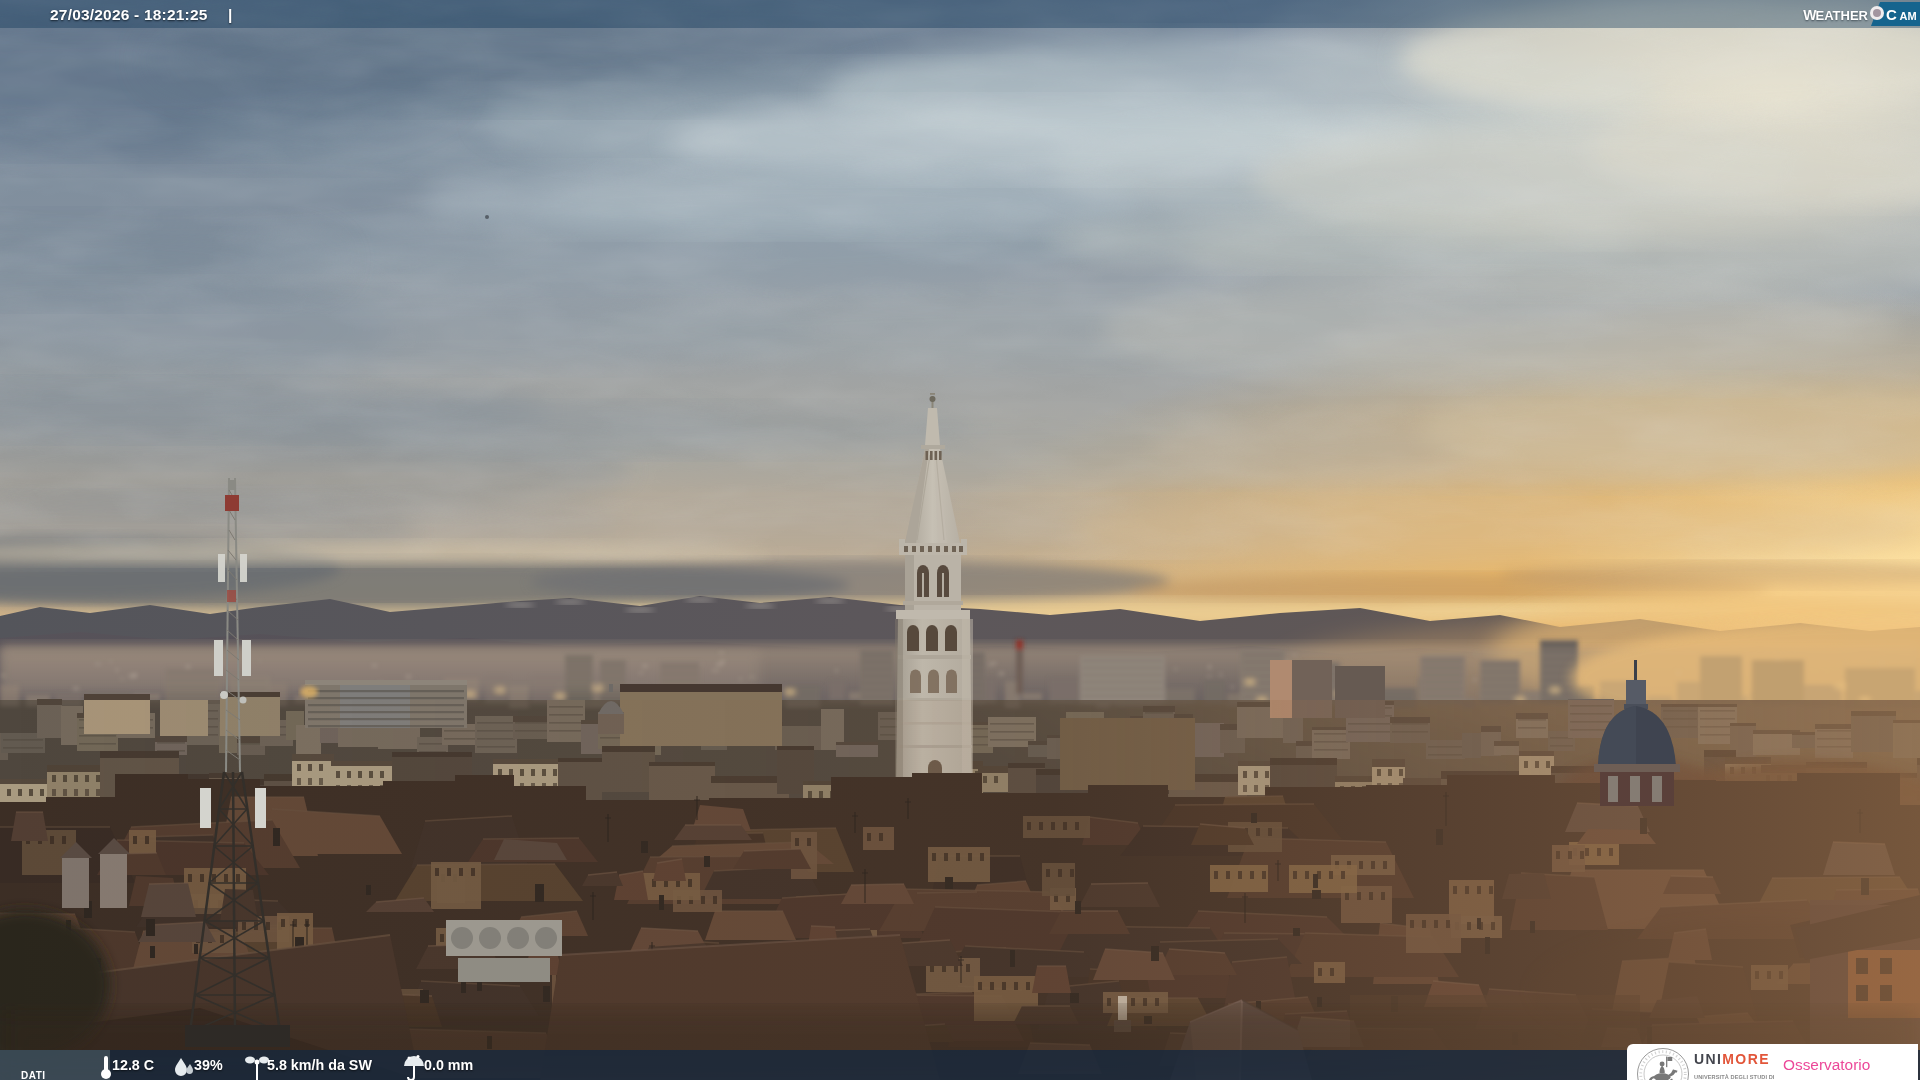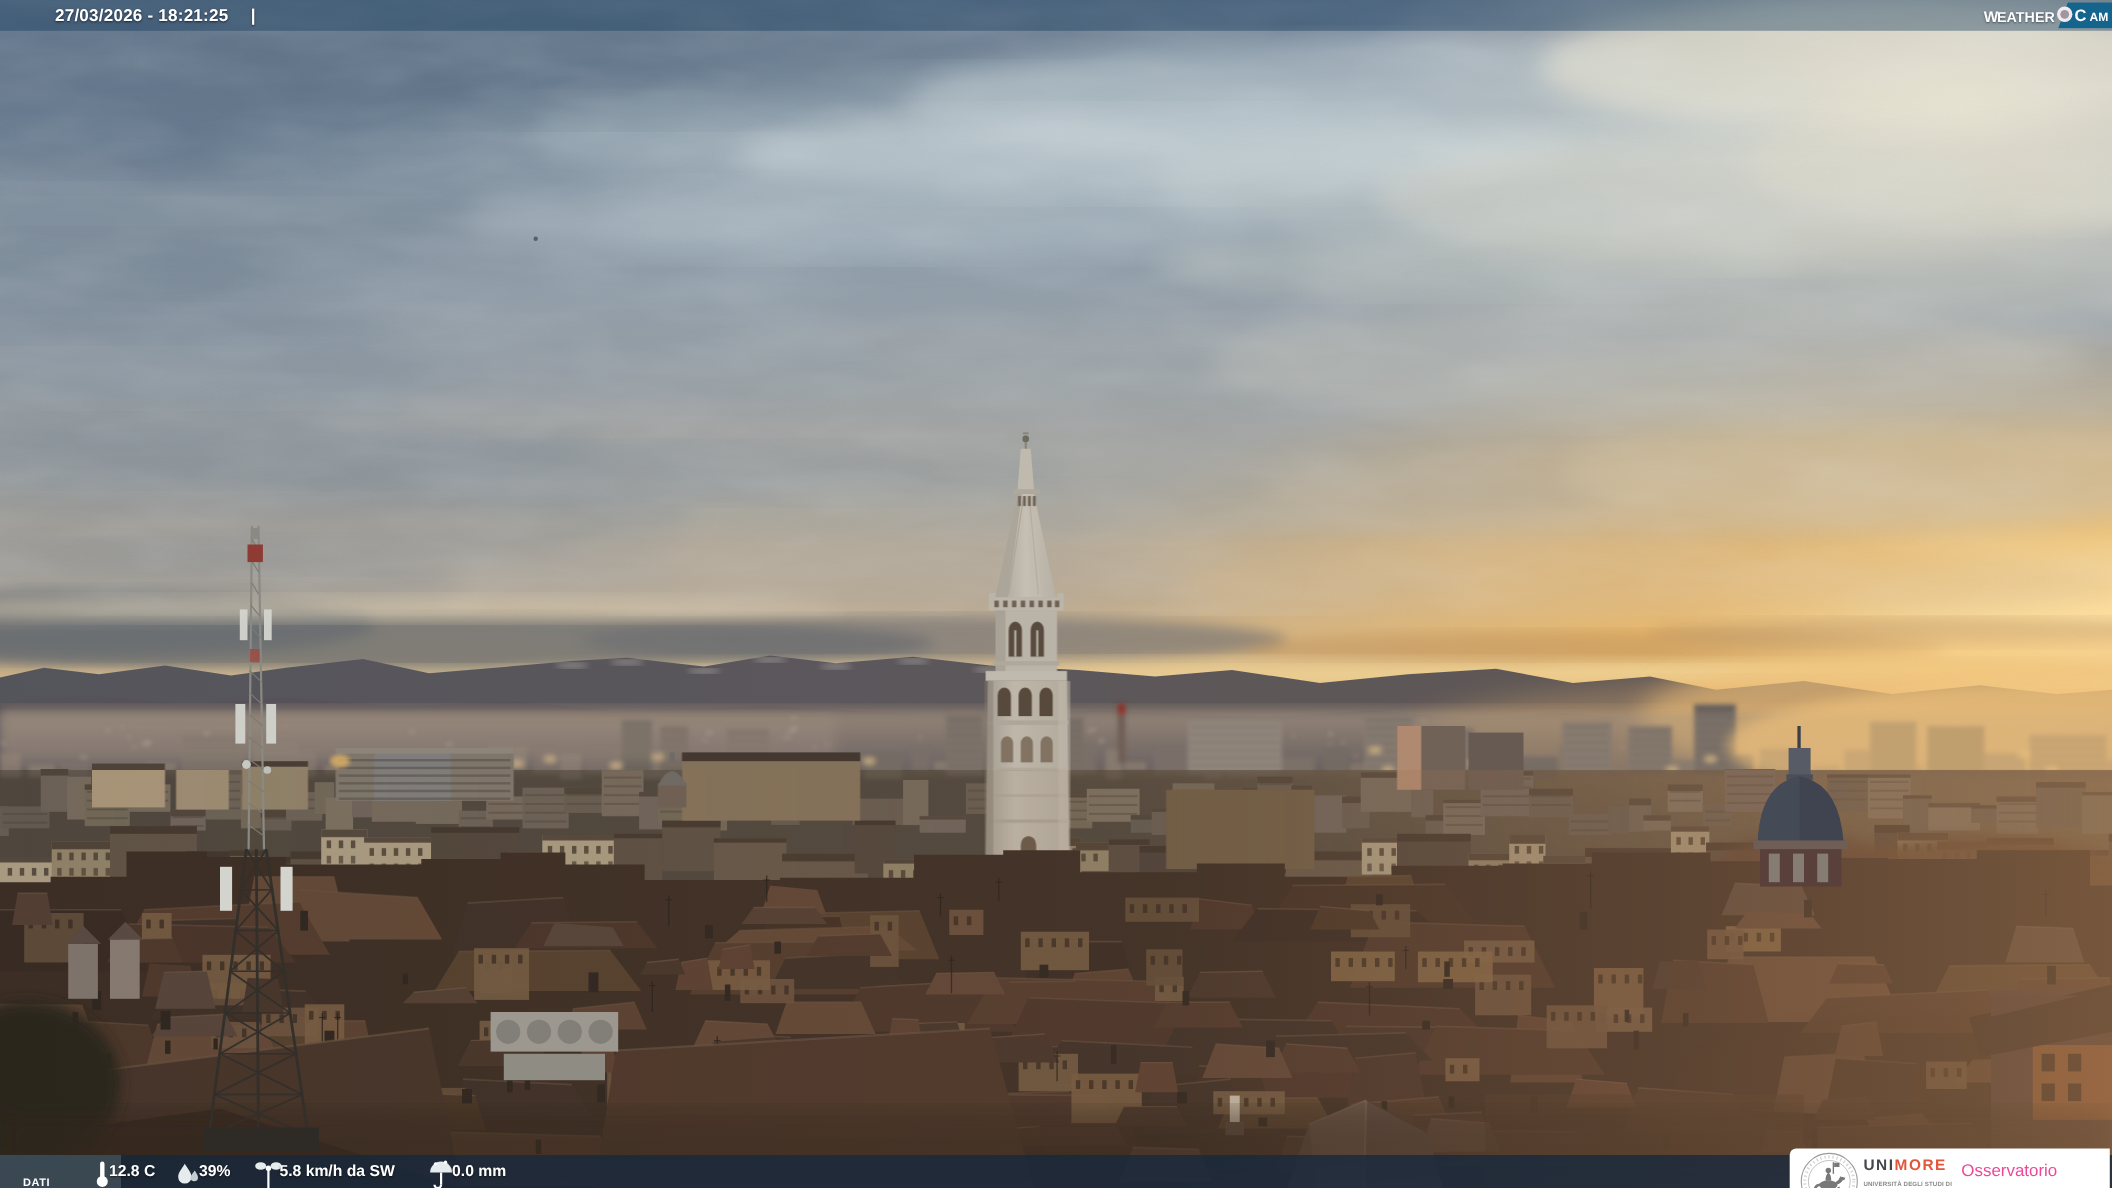--- a/index.html
+++ b/index.html
@@ -14,21 +14,21 @@
 .wcam { position:absolute; top:0; right:0; height:28px; }
 .wcam .wt { position:absolute; right:52px; top:7px; color:#fff; font-weight:bold; font-size:14px; text-shadow:0 1px 2px rgba(20,30,40,0.6); }
 .wcam .wt .sc { font-size:13px; margin-left:-1px; }
 .wcam .blue { position:absolute; right:0; top:2px; width:49px; height:24px; background:#15648E; clip-path:polygon(9px 0, 100% 0, 100% 100%, 0 100%); }
 .wcam .blue span { position:absolute; left:15px; top:4px; color:#fff; font-weight:bold; font-size:15px; }
 .wcam .blue .sc { font-size:11px; margin-left:-1.5px; }
 .wcam .eye { position:absolute; right:36px; top:6px; width:14px; height:14px; background:#f0ecee; border-radius:50%; z-index:5; }
 .wcam .eye::after { content:""; position:absolute; left:3px; top:3px; width:8px; height:8px; background:#a395a0; border-radius:50%; }
 .botbar { position:absolute; left:0; top:1050px; width:1920px; height:30px; background:rgba(22,40,62,0.78); }
 .datibox { position:absolute; left:0; top:1050px; width:110px; height:30px; background:rgba(130,150,148,0.30); color:#fff; font-size:10px; font-weight:bold; text-align:left; padding-left:21px; line-height:1.1; padding-top:20px; letter-spacing:0.5px; }
-.wdata { position:absolute; left:4px; top:1052px; width:1588px; height:28px; color:#fff; font-weight:bold; font-size:14.3px; letter-spacing:0; text-shadow:0 1px 2px rgba(0,0,0,0.6); }
+.wdata { position:absolute; left:17px; top:1052px; width:1588px; height:28px; color:#fff; font-weight:bold; font-size:14.3px; letter-spacing:0; text-shadow:0 1px 2px rgba(0,0,0,0.6); }
 .wdata span { position:absolute; top:5px; }
 .unibox { position:absolute; left:1603px; top:1044px; width:291px; height:60px; background:#fff; border-radius:6px 0 0 0;margin-left:24px; }
 .unibox .seal { position:absolute; left:9px; top:3px; }
 .unibox .um { position:absolute; left:67px; top:7px; font-size:14px; font-weight:bold; letter-spacing:1.4px; color:#44464E; }
 .unibox .um b { color:#E2563A; }
 .unibox .ut { position:absolute; left:67px; top:29px; font-size:5.6px; color:#8A8A8A; font-weight:bold; letter-spacing:0.1px; line-height:1.5; }
 .unibox .og { position:absolute; left:156px; top:9px; font-size:15.4px; color:#ec4899; line-height:1.5; }
 </style>
 </head>
 <body>

